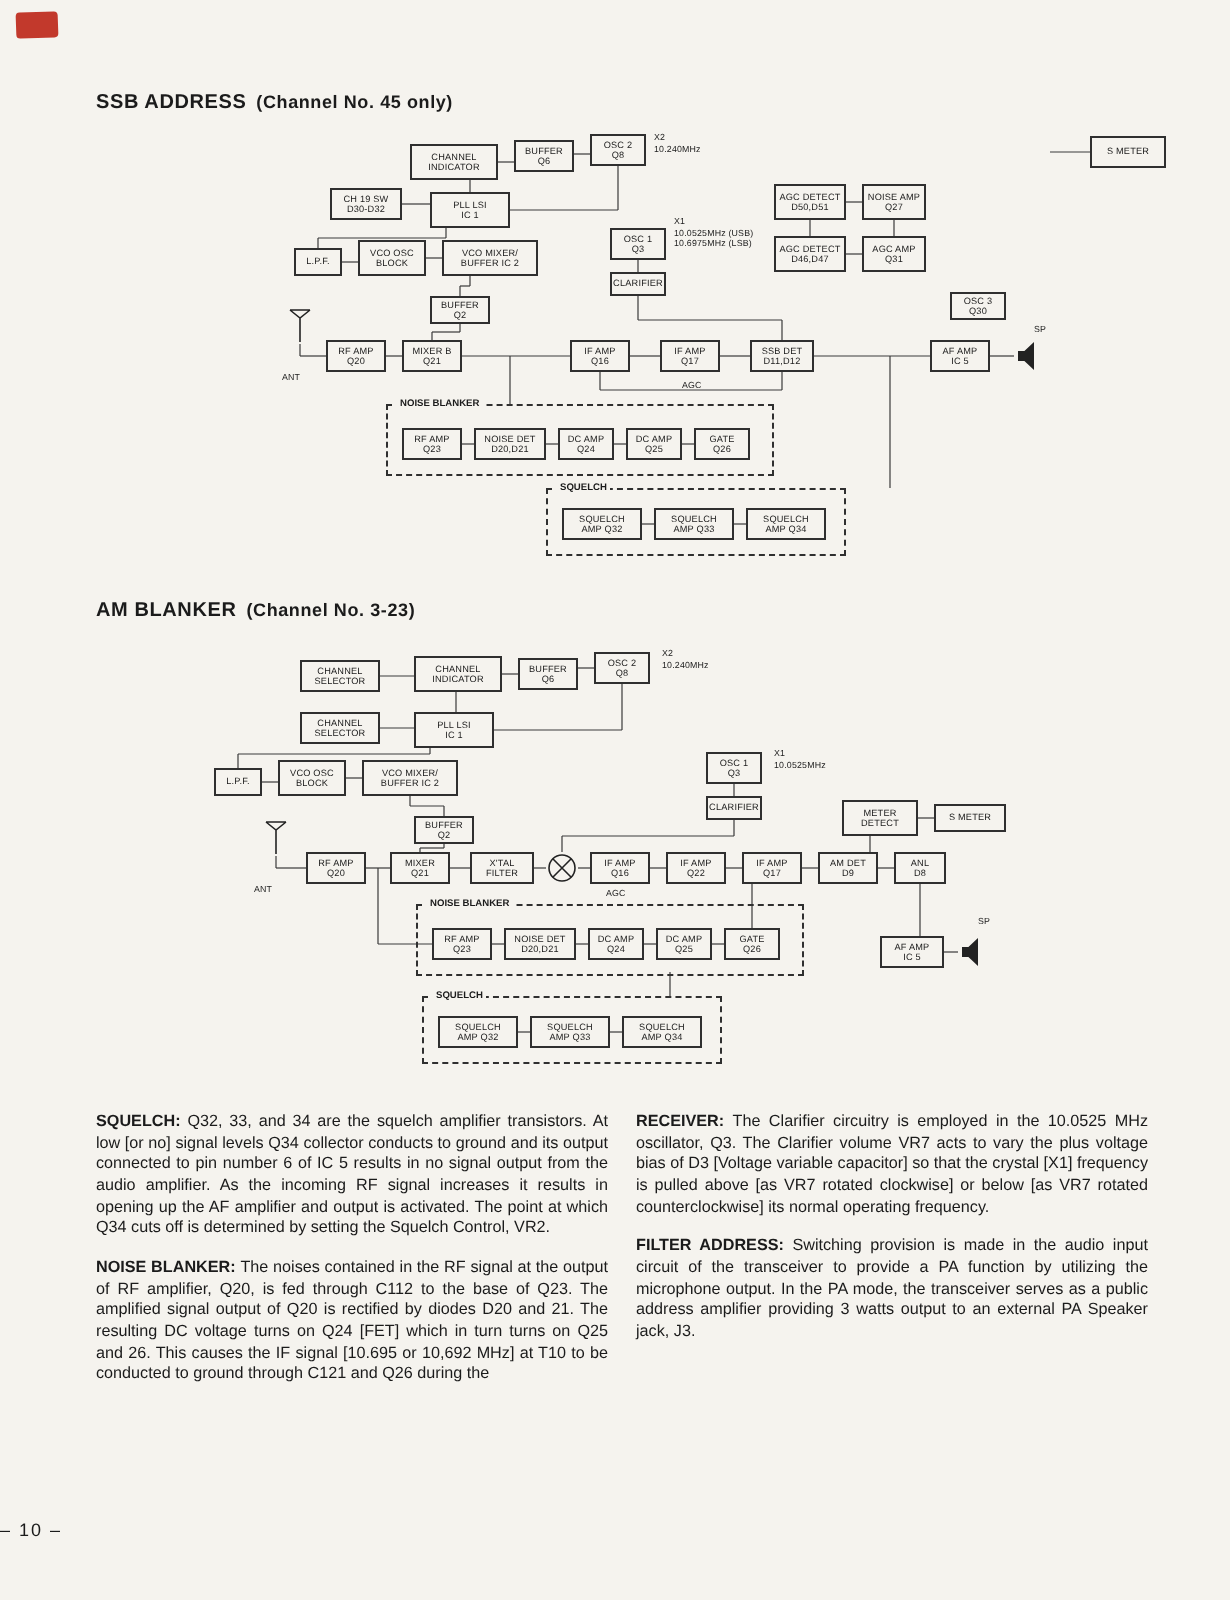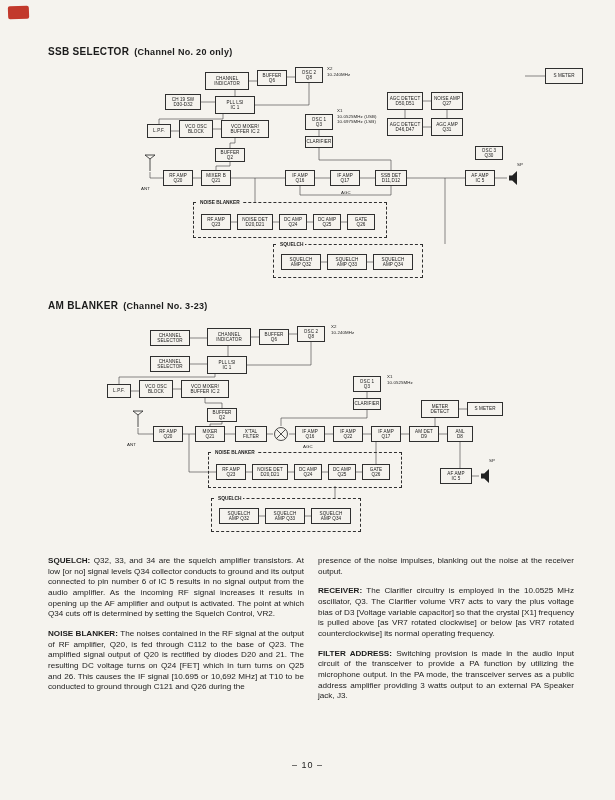--- a/index.html
+++ b/index.html
@@ -22,31 +22,31 @@
     box-sizing:border-box;padding:1px;
   }
   .dgroup{position:absolute;border:.7px dashed #2f2f2f}
   .glabel{position:absolute;top:-4px;left:4px;line-height:7px;background:#f5f3ee;
     font-size:4.8px;font-weight:bold;padding:0 2px;white-space:nowrap}
   .dnote{position:absolute;font-size:4.4px;line-height:1.25;letter-spacing:.1px;white-space:pre}
   .dicon{position:absolute;line-height:0}
   .col{position:absolute;width:256px;text-align:justify;font-size:8.1px;line-height:1.32}
   .para{margin:0 0 9px 0}
   .term{font-weight:bold}
-  .pageno{position:absolute;left:0;right:0;top:760px;text-align:center;font-size:9px;letter-spacing:1px}
+  .pageno{position:absolute;left:0;right:0;top:760px;text-align:left;font-size:9px;letter-spacing:1px}
 </style>
 </head>
 <body>
 
 <div class="page">
 
   <div class="stamp" style="background: rgb(194, 57, 44);"></div>
 
   <div class="sec-title" style="top:46px">
-    <span>SSB SELECTOR</span><span class="sub">(Channel No. 20 only)</span>
+    <span>SSB ADDRESS</span><span class="sub">(Channel No. 45 only)</span>
   </div>
 
   <div id="diag-ssb" class="diagram" style="left:135px;top:62px;width:458px;height:232px">
       <svg class="dlines">
         <line x1="114" y1="19" x2="122" y2="19"></line>
         <line x1="152" y1="15" x2="160" y2="15"></line>
         <line x1="100" y1="28" x2="100" y2="34"></line>
         <line x1="174" y1="21" x2="174" y2="43"></line>
         <line x1="174" y1="43" x2="120" y2="43"></line>
         <line x1="66" y1="40" x2="80" y2="40"></line>
@@ -245,20 +245,19 @@
       <div class="dicon" style="left: 384px; top: 148px;"><svg width="16" height="16" viewBox="0 0 16 16">
           <path d="M2 5.5h3.2L10 1v14L5.2 10.5H2z" fill="#222"></path>
         </svg></div>
     </div>
 
   <div class="col" style="left:48px;top:556px">
       <p class="para"><strong class="term">SQUELCH:  </strong><span>Q32, 33, and 34 are the squelch amplifier transistors.  At low [or no] signal levels Q34 collector conducts to ground and its output connected to pin number 6 of IC 5 results in no signal output from the audio amplifier.  As the incoming RF signal increases it results in opening up the AF amplifier and output is activated.  The point at which Q34 cuts off is determined by setting the Squelch Control, VR2.</span></p>
       <p class="para"><strong class="term">NOISE BLANKER:  </strong><span>The noises contained in the RF signal at the output of RF amplifier, Q20, is fed through C112 to the base of Q23.  The amplified signal output of Q20 is rectified by diodes D20 and 21.  The resulting DC voltage turns on Q24 [FET] which in turn turns on Q25 and 26.  This causes the IF signal [10.695 or 10,692 MHz] at T10 to be conducted to ground through C121 and Q26 during the</span></p>
     </div>
   <div class="col" style="left:318px;top:556px">
-      <p class="para"><span>presence of the noise impulses, blanking out the noise at the receiver output.</span></p>
       <p class="para"><strong class="term">RECEIVER:  </strong><span>The Clarifier circuitry is employed in the 10.0525 MHz oscillator, Q3.  The Clarifier volume VR7 acts to vary the plus voltage bias of D3 [Voltage variable capacitor] so that the crystal [X1] frequency is pulled above [as VR7 rotated clockwise] or below [as VR7 rotated counterclockwise] its normal operating frequency.</span></p>
       <p class="para"><strong class="term">FILTER ADDRESS:  </strong><span>Switching provision is made in the audio input circuit of the transceiver to provide a PA function by utilizing the microphone output.  In the PA mode, the transceiver serves as a public address amplifier providing 3 watts output to an external PA Speaker jack, J3.</span></p>
     </div>
 
   <div class="pageno">– 10 –</div>
 
 </div>
 
 </body></html>

